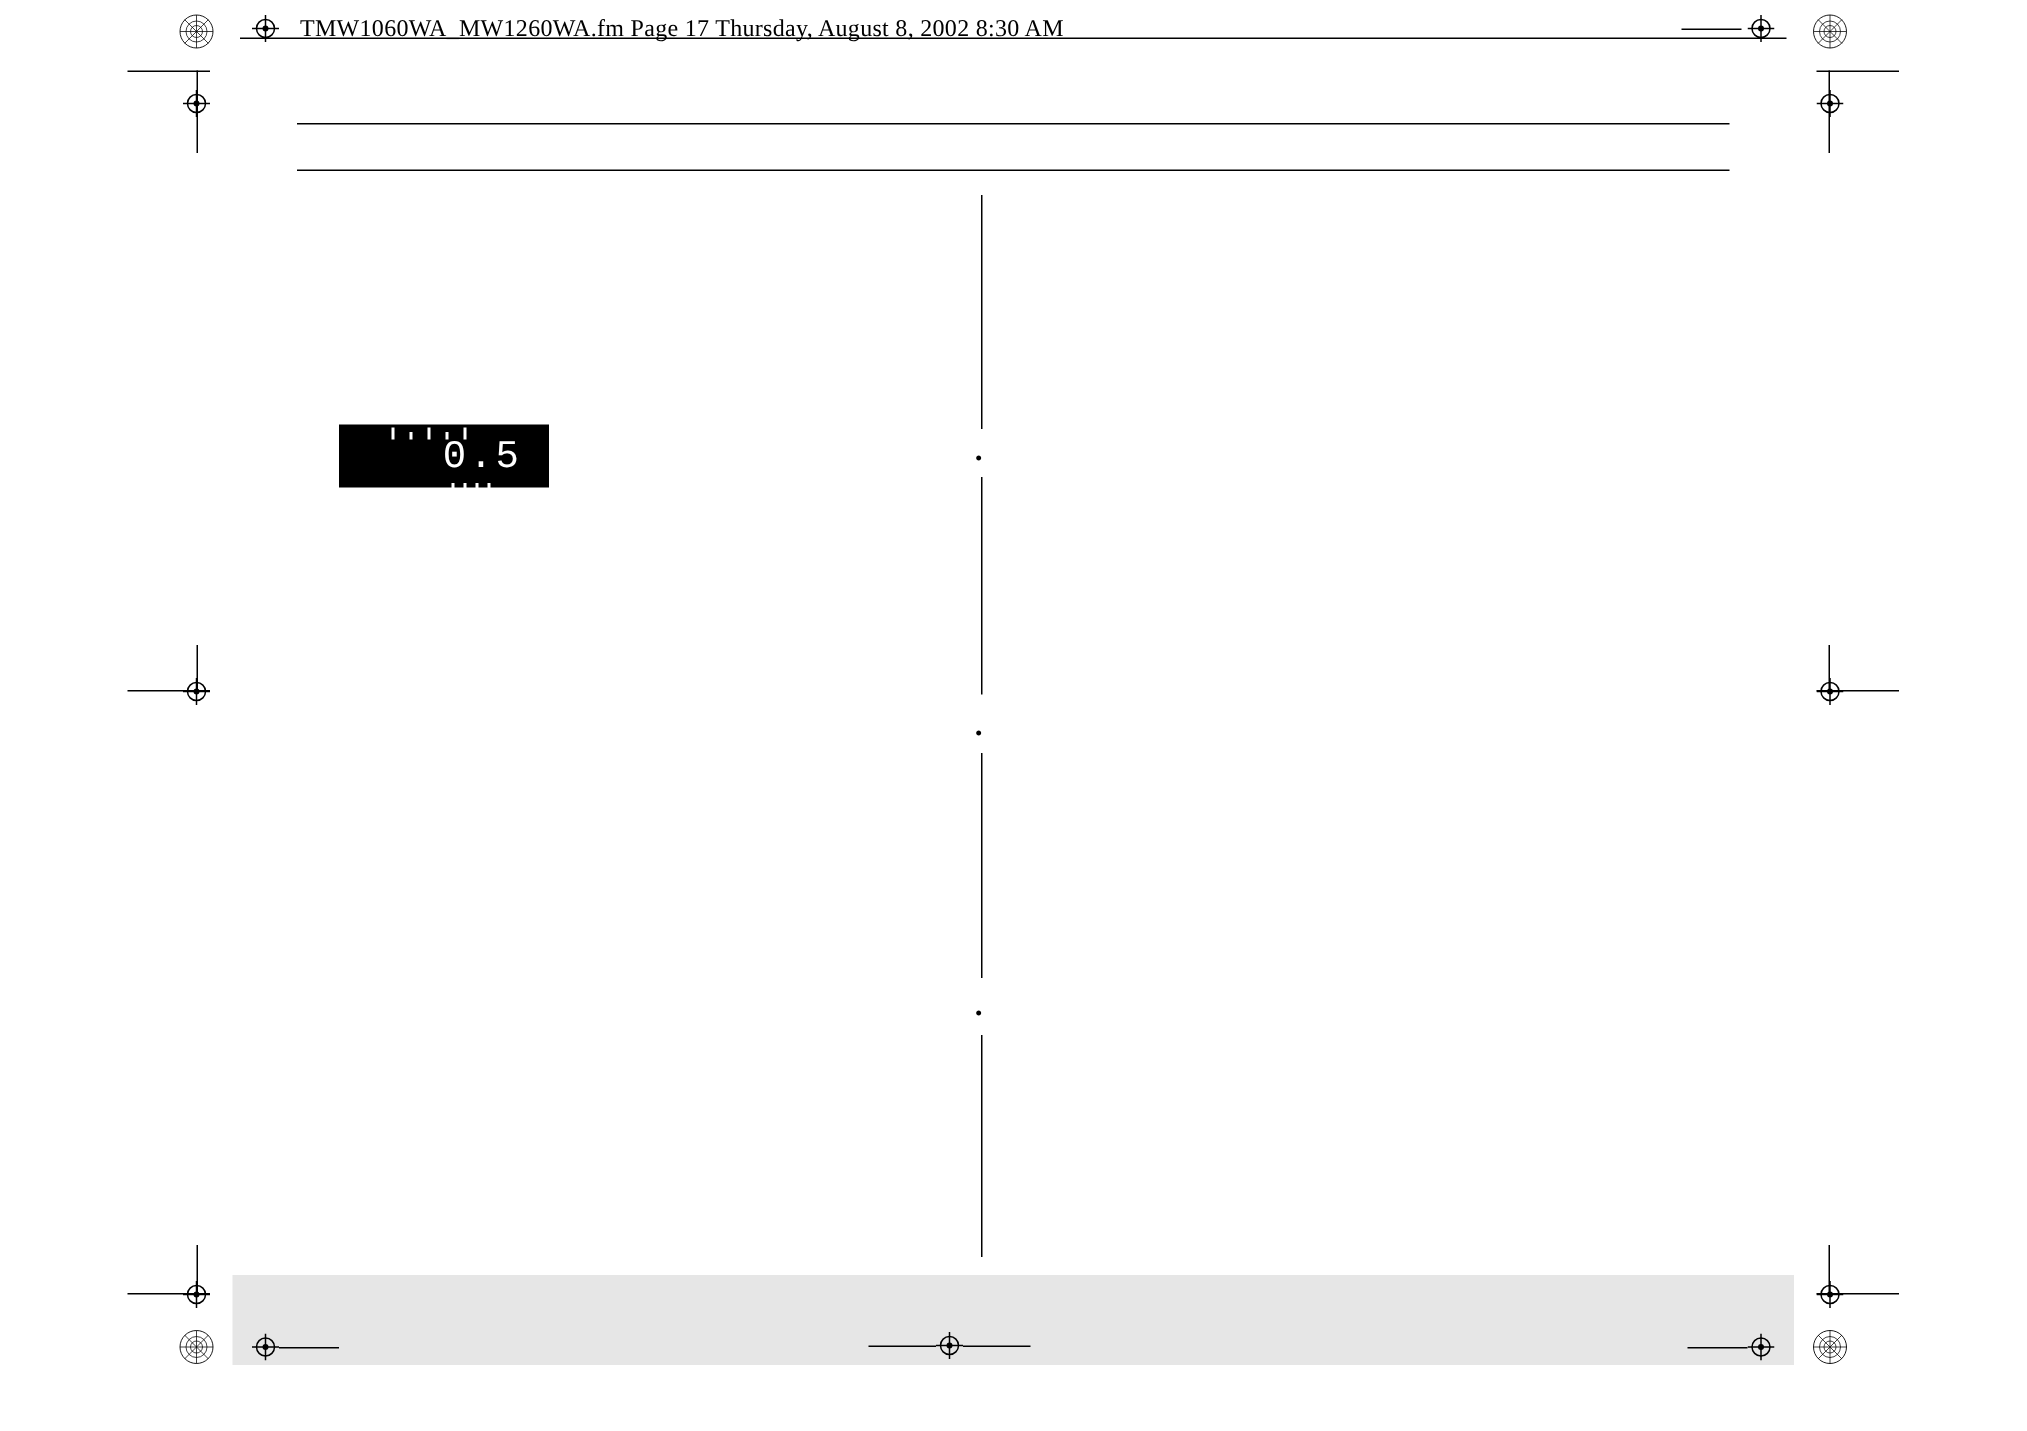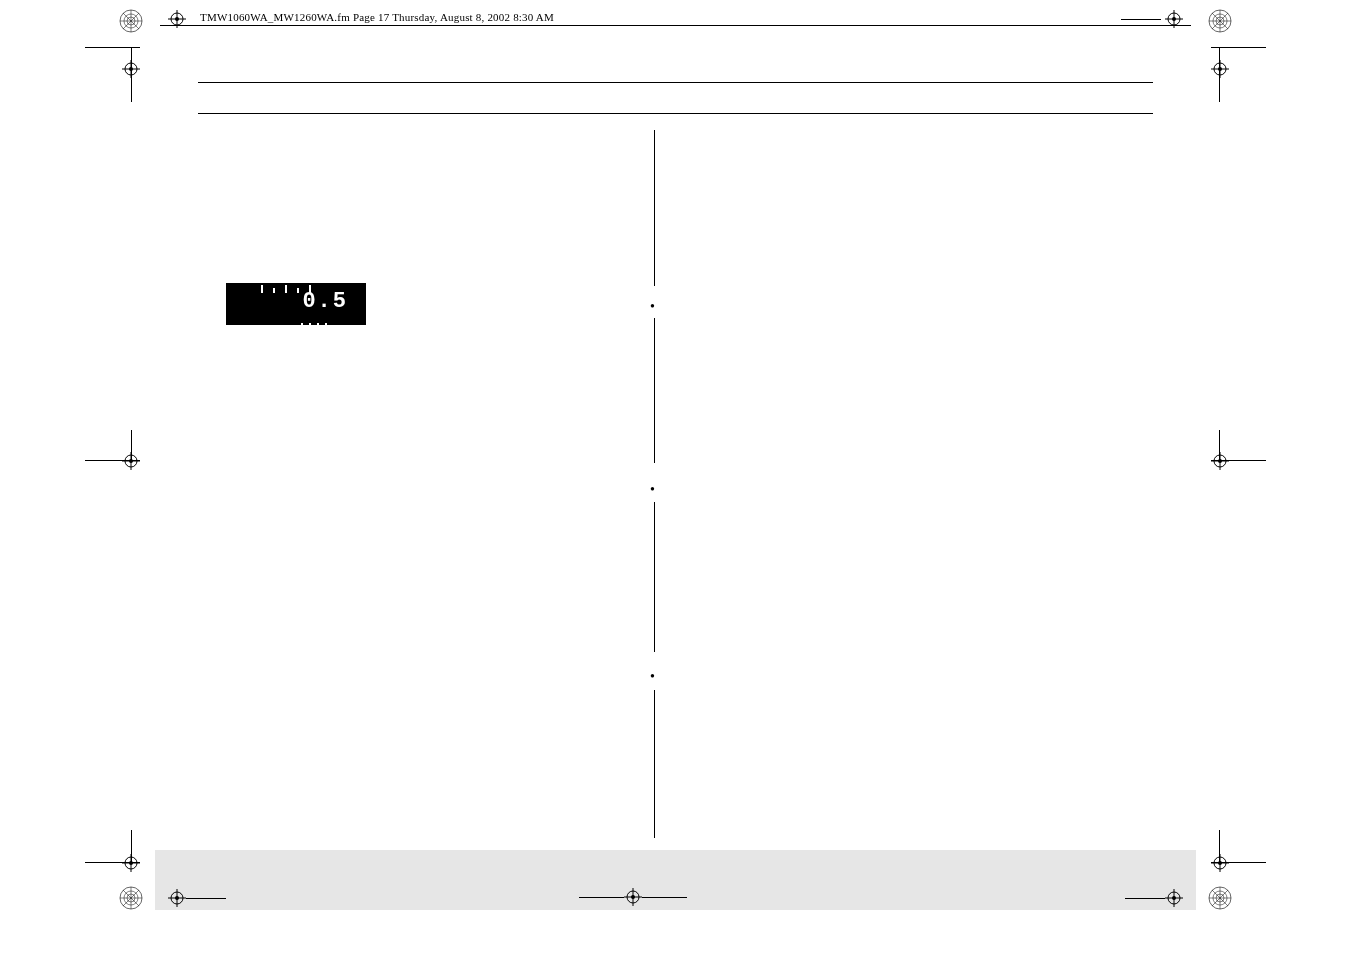--- a/index.html
+++ b/index.html
@@ -27,21 +27,21 @@
   }
   .target {
     width: 18px; height: 18px;
   }
 
   
   .header-line {
     position: absolute;
     left: 200px;
     top: 11px;
-    font-size: 11px;
+    font-size: 16px;
     letter-spacing: 0.2px;
     white-space: nowrap;
   }
   .header-rule {
     position: absolute;
     left: 160px;
     right: 160px;
     top: 25px;
     height: 0;
     border-top: 0.6px solid #000;
@@ -127,22 +127,22 @@
     display: inline-block;
     width: 2px; height: 6px;
     background: #fff;
     margin: 0 3px;
   }
   .lcd .digits {
     position: absolute;
     right: 18px;
     top: 6px;
     font-family: "Courier New", monospace;
-    font-weight: bold;
-    font-size: 22px;
+    font-weight: normal;
+    font-size: 26px;
     letter-spacing: 2px;
   }
 
   
   .footer-band {
     position: absolute;
     left: 155px;
     right: 155px;
     top: 850px;
     height: 60px;

